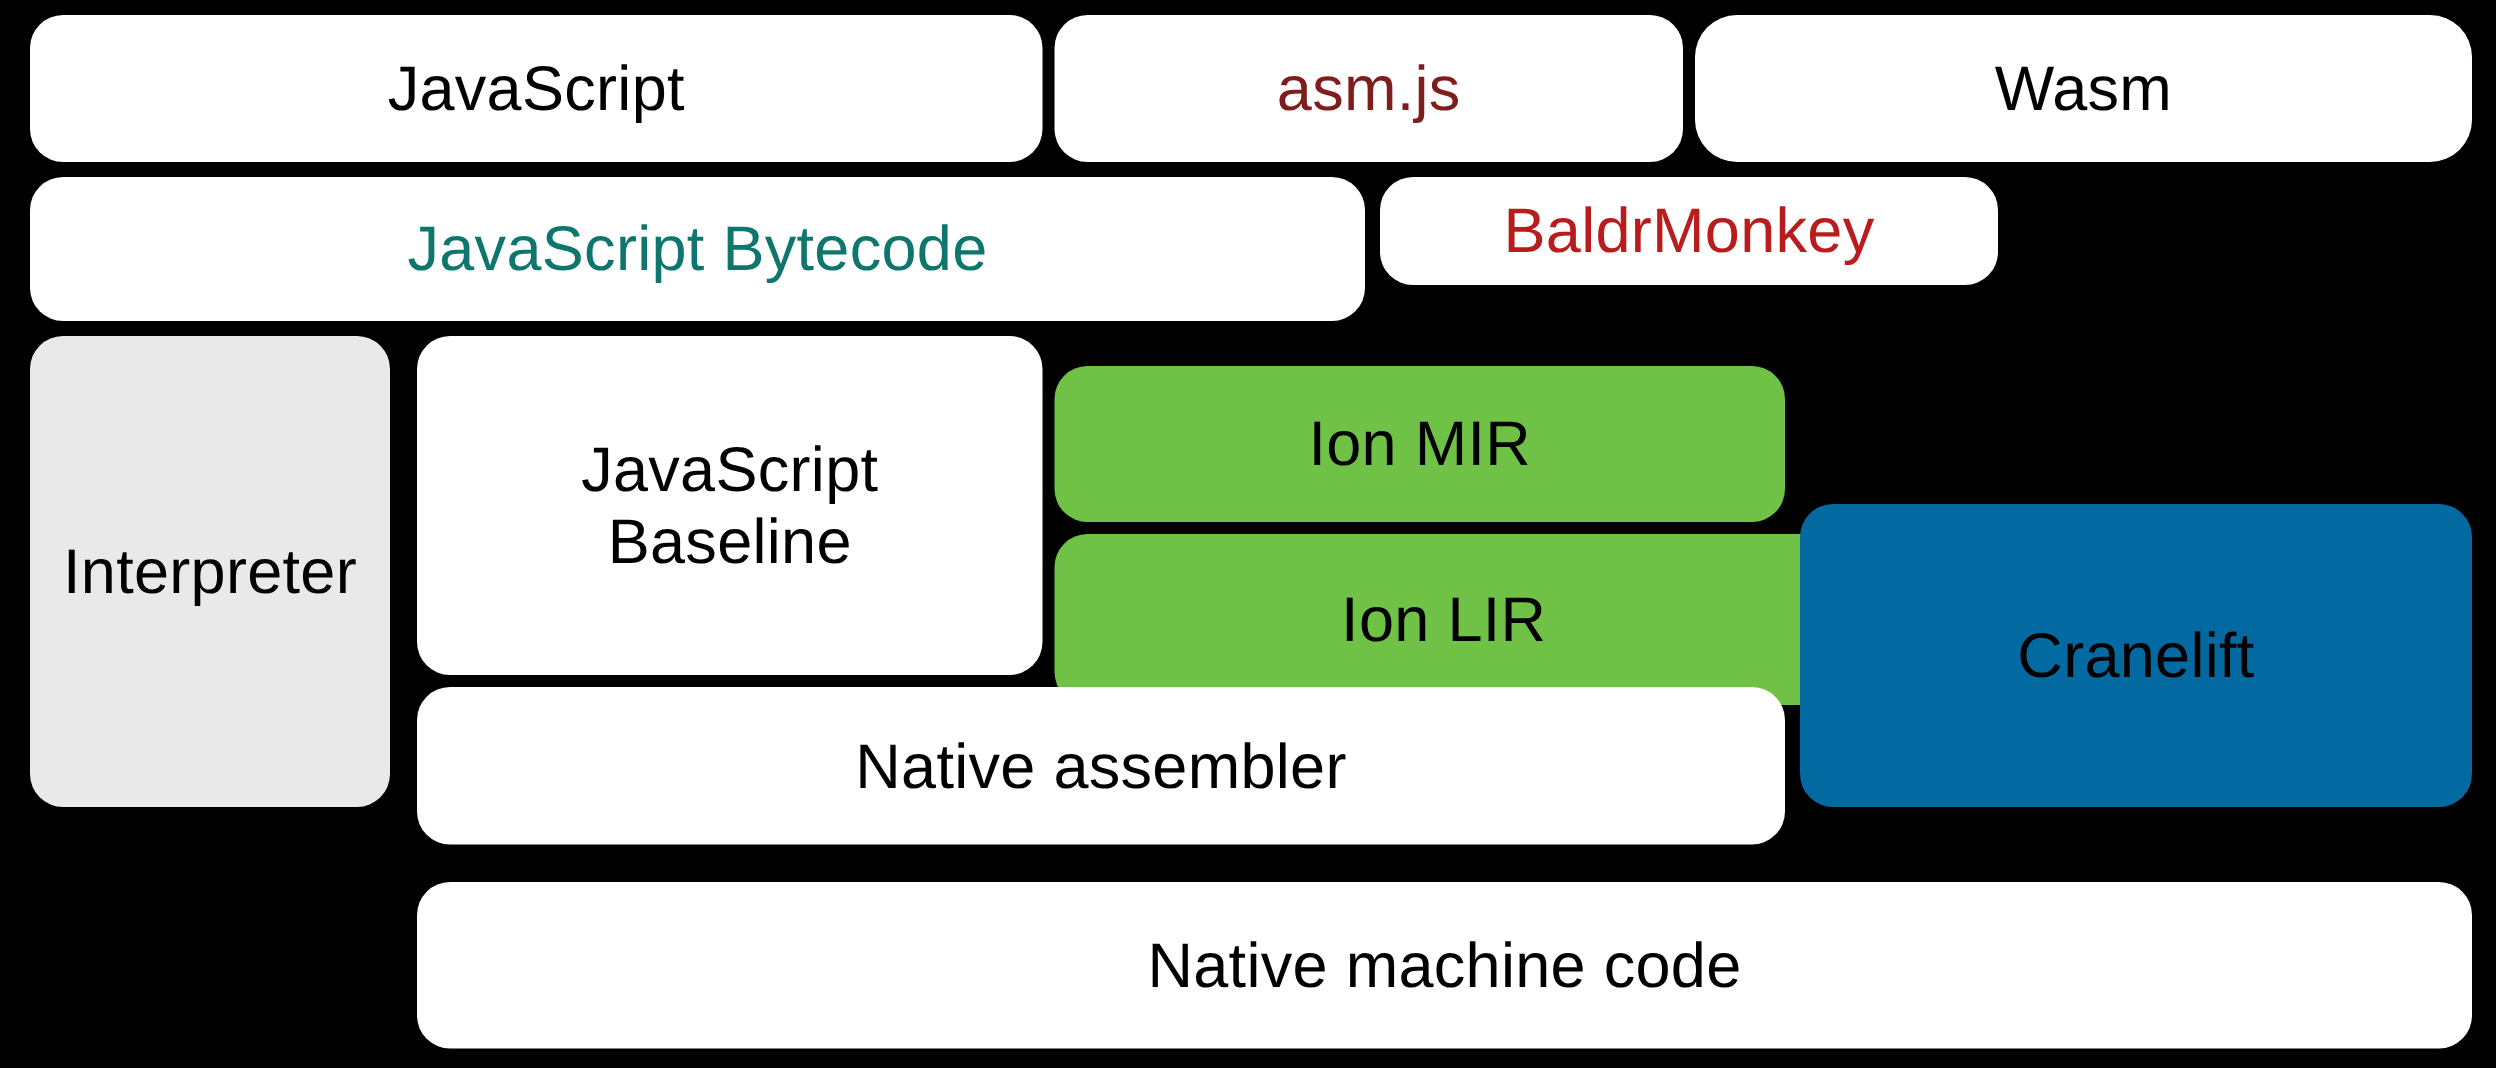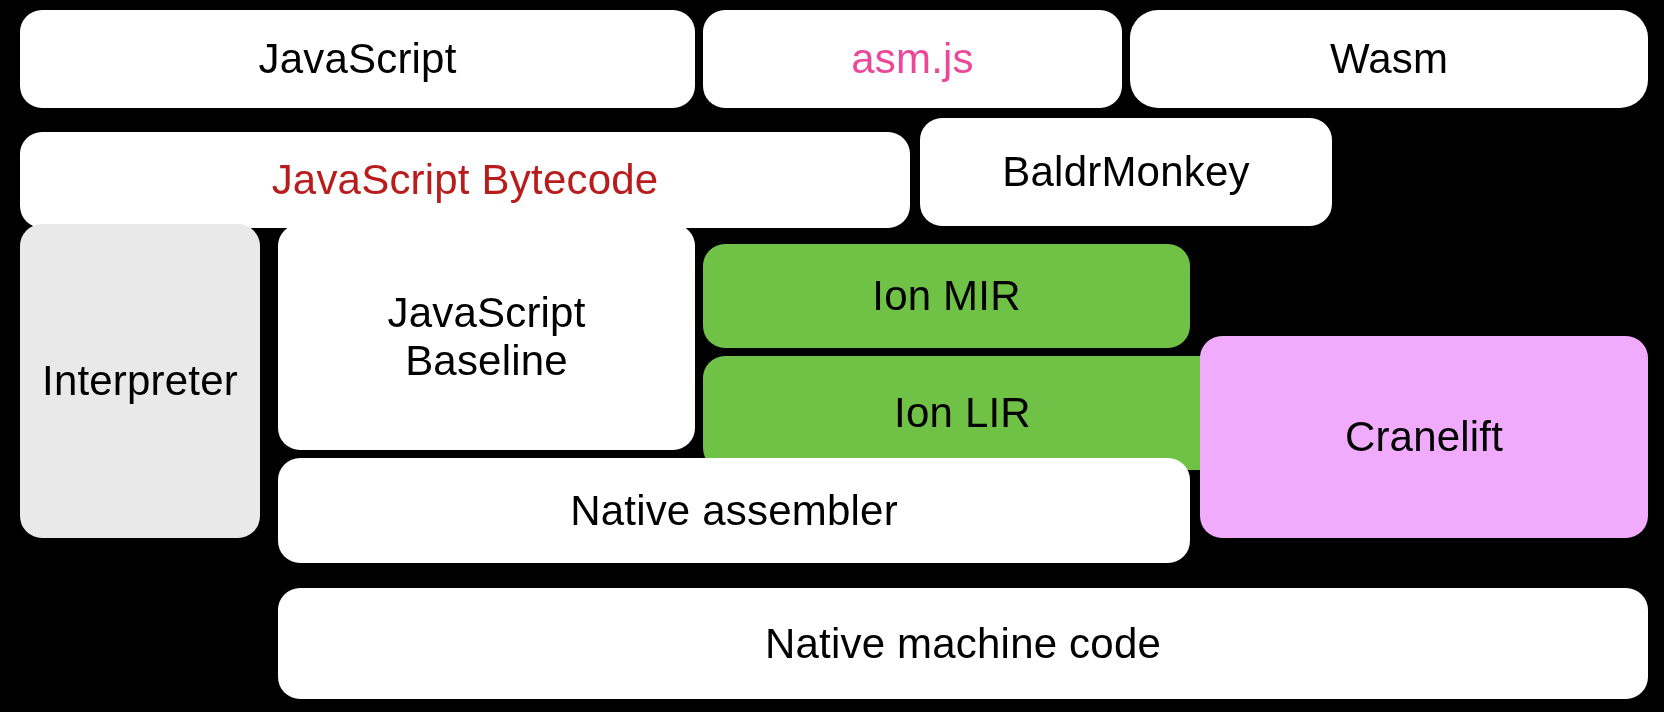--- a/index.html
+++ b/index.html
@@ -30,31 +30,31 @@
     line-height: 1.14;
     font-weight: 400;
     letter-spacing: 0.2px;
     padding: 2px 14px;
     white-space: pre-line;
     user-select: none;
   }
   .fill-white { background: #ffffff; }
   .fill-grey  { background: #e9e9e9; }
   .fill-green { background: #6fc246; }
-  .fill-pink  { background: #f0abfc; text-align: center; }
+  .fill-pink  { background: #0369a1; text-align: center; }
 </style>
 </head>
 <body>
 
 <div id="diagram" style="background: rgb(0, 0, 0);">
     <div class="node fill-white" style="left: 20px; top: 10px; width: 675px; height: 98px; color: rgb(0, 0, 0);">JavaScript</div>
-    <div class="node fill-white" style="left: 703px; top: 10px; width: 419px; height: 98px; color: #ec4899;">asm.js</div>
+    <div class="node fill-white" style="left: 703px; top: 10px; width: 419px; height: 98px; color: #7f1d1d;">asm.js</div>
     <div class="node fill-white" style="left: 1130px; top: 10px; width: 518px; height: 98px; color: rgb(0, 0, 0); border-radius: 28px;">Wasm</div>
-    <div class="node fill-white" style="left: 20px; top: 132px; width: 890px; height: 96px; color: #b91c1c;">JavaScript Bytecode</div>
-    <div class="node fill-white" style="left: 920px; top: 118px; width: 412px; height: 108px; color: #000000;">BaldrMonkey</div>
+    <div class="node fill-white" style="left: 20px; top: 118px; width: 890px; height: 96px; color: #0f766e;">JavaScript Bytecode</div>
+    <div class="node fill-white" style="left: 920px; top: 118px; width: 412px; height: 72px; color: #b91c1c;">BaldrMonkey</div>
     <div class="node fill-grey" style="left: 20px; top: 224px; width: 240px; height: 314px; color: rgb(0, 0, 0);">Interpreter</div>
     <div class="node fill-white" style="left: 278px; top: 224px; width: 417px; height: 226px; color: rgb(0, 0, 0);">JavaScript
 Baseline</div>
     <div class="node fill-green" style="left: 703px; top: 228px; width: 487px; height: 104px; color: rgb(0, 0, 0); margin-top: 16px;">Ion MIR</div>
     <div class="node fill-green" style="left: 703px; top: 356px; width: 519px; height: 114px; color: rgb(0, 0, 0);">Ion LIR</div>
     <div class="node fill-pink" style="left: 1200px; top: 336px; width: 448px; height: 202px; color: rgb(0, 0, 0);">Cranelift</div>
     <div class="node fill-white" style="left: 278px; top: 458px; width: 912px; height: 105px; color: rgb(0, 0, 0);">Native assembler</div>
     <div class="node fill-white" style="left: 278px; top: 573px; width: 1370px; height: 111px; color: rgb(0, 0, 0); margin-top: 15px;">Native machine code</div>
   </div>
 

